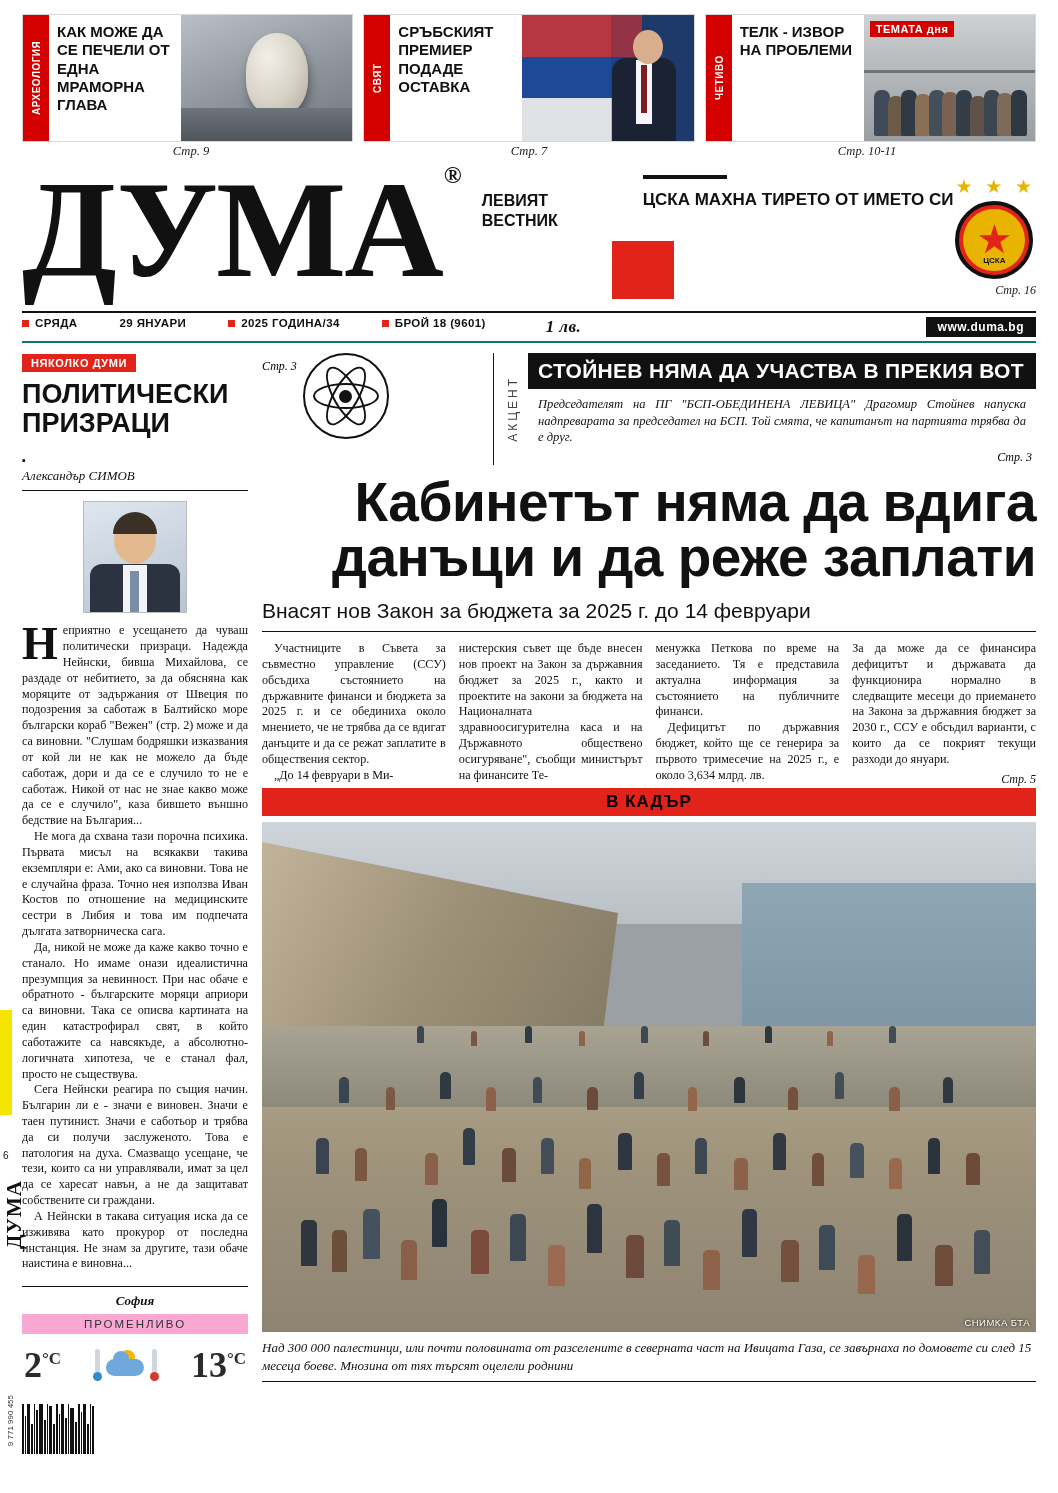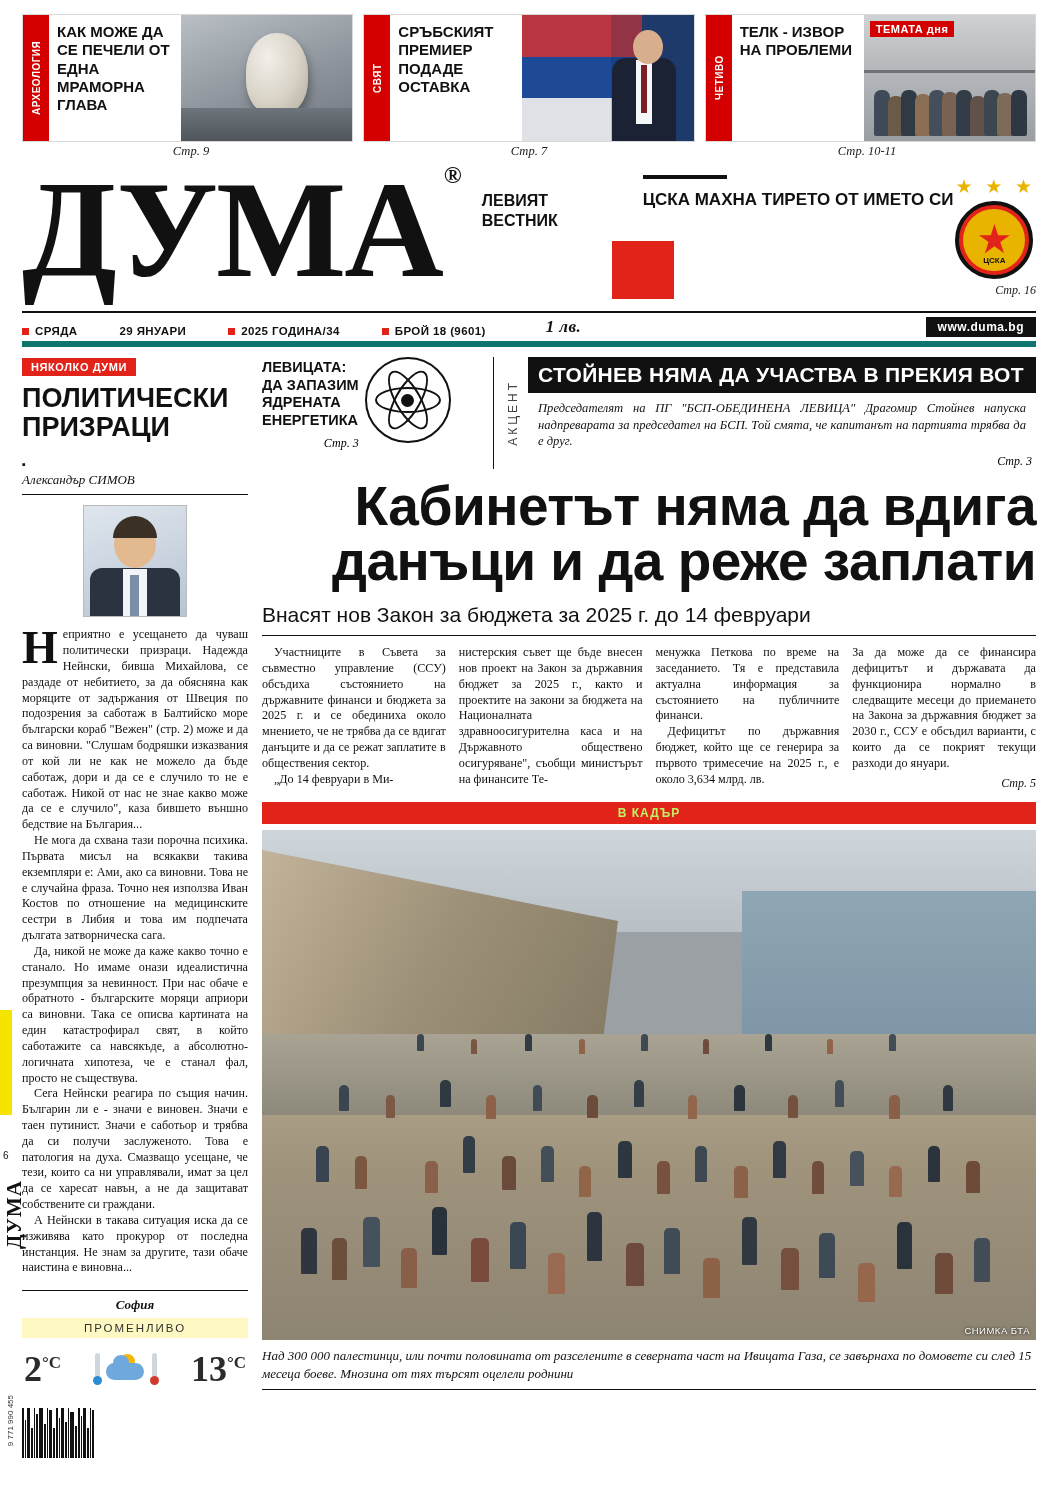--- a/index.html
+++ b/index.html
@@ -224,24 +224,24 @@
   }
   .cska-page {
     font-style: italic; font-size: 12px; text-align: right;
     margin-top: 4px; color: #222;
   }
 
   
   .datebar {
     margin: 4px 22px 0 22px;
     border-top: 2px solid #111;
-    border-bottom: 6px solid #0f766e;
+    border-bottom: 2px solid #0f766e;
     padding: 4px 0;
     display: flex;
-    align-items: flex-end;
+    align-items: flex-start;
     font-family: "Liberation Sans", sans-serif;
     font-size: 11.5px;
     font-weight: bold;
     letter-spacing: .4px;
     color: #111;
   }
   .datebar .sq { width: 7px; height: 7px; background: #e2231a; display: inline-block; margin-right: 6px; }
   .datebar .item { margin-right: 42px; display: flex; align-items: center; }
   .datebar .price {
     font-family: "Liberation Serif", serif; font-style: italic;
@@ -321,21 +321,21 @@
   .weather {
     margin-top: 14px;
     border-top: 1px solid #111;
     padding-top: 6px;
   }
   .weather-city {
     text-align: center; font-weight: bold; font-size: 13px;
     font-style: italic; color: #111; margin-bottom: 5px;
   }
   .weather-cond {
-    background: #fef9c3; text-align: center;
+    background: #f9a8d4; text-align: center;
     font-family: "Liberation Sans", sans-serif;
     font-size: 11.5px; letter-spacing: 2px; padding: 4px 4px; color: #333;
   }
   .weather-row {
     display: flex; align-items: center; justify-content: space-between;
     padding: 10px 2px 0 2px;
   }
   .temp {
     font-size: 36px; font-weight: bold; color: #2b2b2b;
     font-family: "Liberation Serif", serif;
@@ -437,24 +437,23 @@
     display: flex; gap: 13px; margin-top: 9px;
     font-size: 12.1px; line-height: 1.315; text-align: justify; color: #111;
   }
   .article-cols .c { flex: 1; }
   .article-cols p { text-indent: 12px; }
   .article-cols p.first { text-indent: 12px; }
   .art-page { font-style: italic; font-size: 12px; text-align: right; margin-top: 4px; }
 
   
   .vkadr-bar {
-    margin-top: 10px;
-    background: #e2231a; color: #bef264;
+    background: #e2231a; color: #000000;
     font-family: "Liberation Sans", sans-serif; font-weight: bold;
-    font-size: 12px; letter-spacing: 1px;
+    font-size: 17px; letter-spacing: 1px;
     text-align: center; padding: 4px 0;
   }
   .big-photo {
     margin-top: 6px;
     width: 100%;
     height: 510px;
     position: relative;
     overflow: hidden;
     background: #9aa0a4;
   }
@@ -687,26 +686,20 @@
         <i style="height:50px;width:1px"></i>
         <i style="height:48px;width:2px"></i>
     </div>
   </div>
 
   <div class="col-right">
 
     <div class="topboxes">
       <div class="box-left-energy">
         <div>
-          <div class="energy-text">
-            <div>ЛЕВИЦАТА:</div>
-            <div>ДА ЗАПАЗИМ</div>
-            <div>ЯДРЕНАТА</div>
-            <div>ЕНЕРГЕТИКА</div>
-          </div>
           <div class="box-page-note">Стр. 3</div>
         </div>
         <div class="atom">
           <div class="orb r1"></div>
             <div class="orb r2"></div>
             <div class="orb r3"></div>
           <div class="nucleus"></div>
         </div>
       </div>
 

